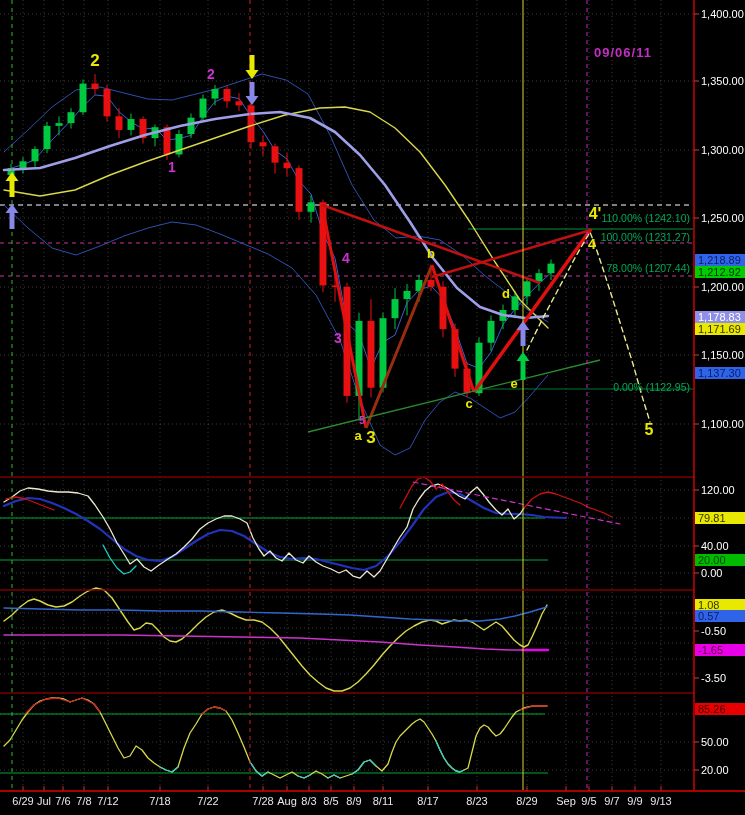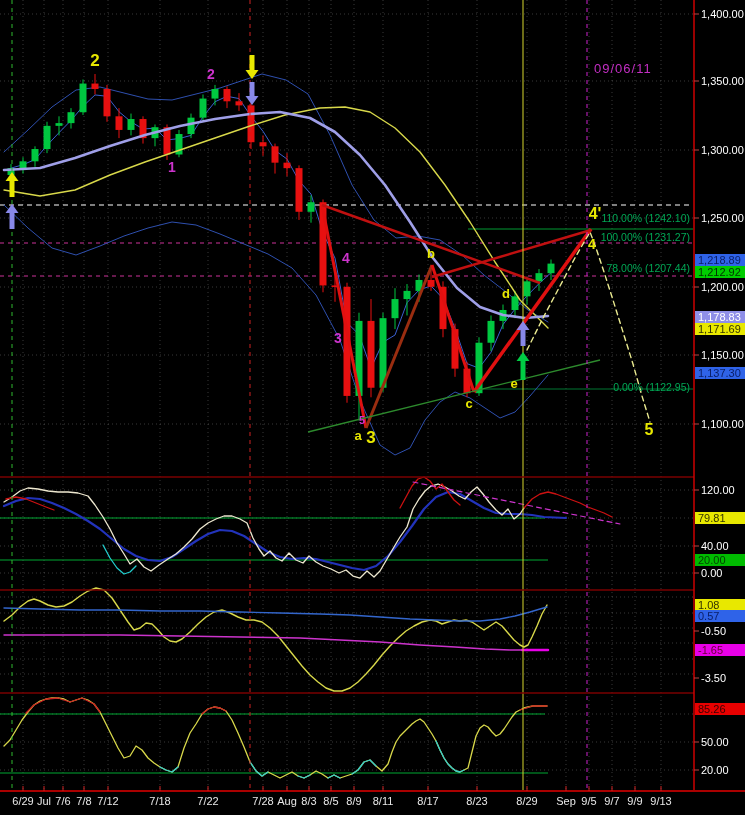--- a/index.html
+++ b/index.html
@@ -1,20 +1,20 @@
 <!DOCTYPE html>
 <html><head>
 <meta charset="utf-8">
 <style>
   html,body{margin:0;padding:0;background:#000;}
   #screen{position:relative;width:745px;height:815px;background:#000;overflow:hidden;
           font-family:"Liberation Sans",sans-serif;}
   #cv{position:absolute;left:0;top:0;}
-  #date-label{position:absolute;left:594px;top:61px;color:#c32ec3;font-size:13px;
-              font-weight:normal;letter-spacing:1px;}
+  #date-label{position:absolute;left:594px;top:45px;color:#c32ec3;font-size:13px;
+              font-weight:bold;letter-spacing:1px;}
   text{font-family:"Liberation Sans",sans-serif;}
 </style>
 </head>
 <body>
 
 <div id="screen">
   <svg id="cv" width="745" height="815">
     <g id="g-grid">
         <line x1="23" y1="0" x2="23" y2="791" stroke="rgba(200,200,200,0.28)" stroke-width="1" stroke-dasharray="1,3"></line>
         <line x1="44" y1="0" x2="44" y2="791" stroke="rgba(200,200,200,0.28)" stroke-width="1" stroke-dasharray="1,3"></line>

